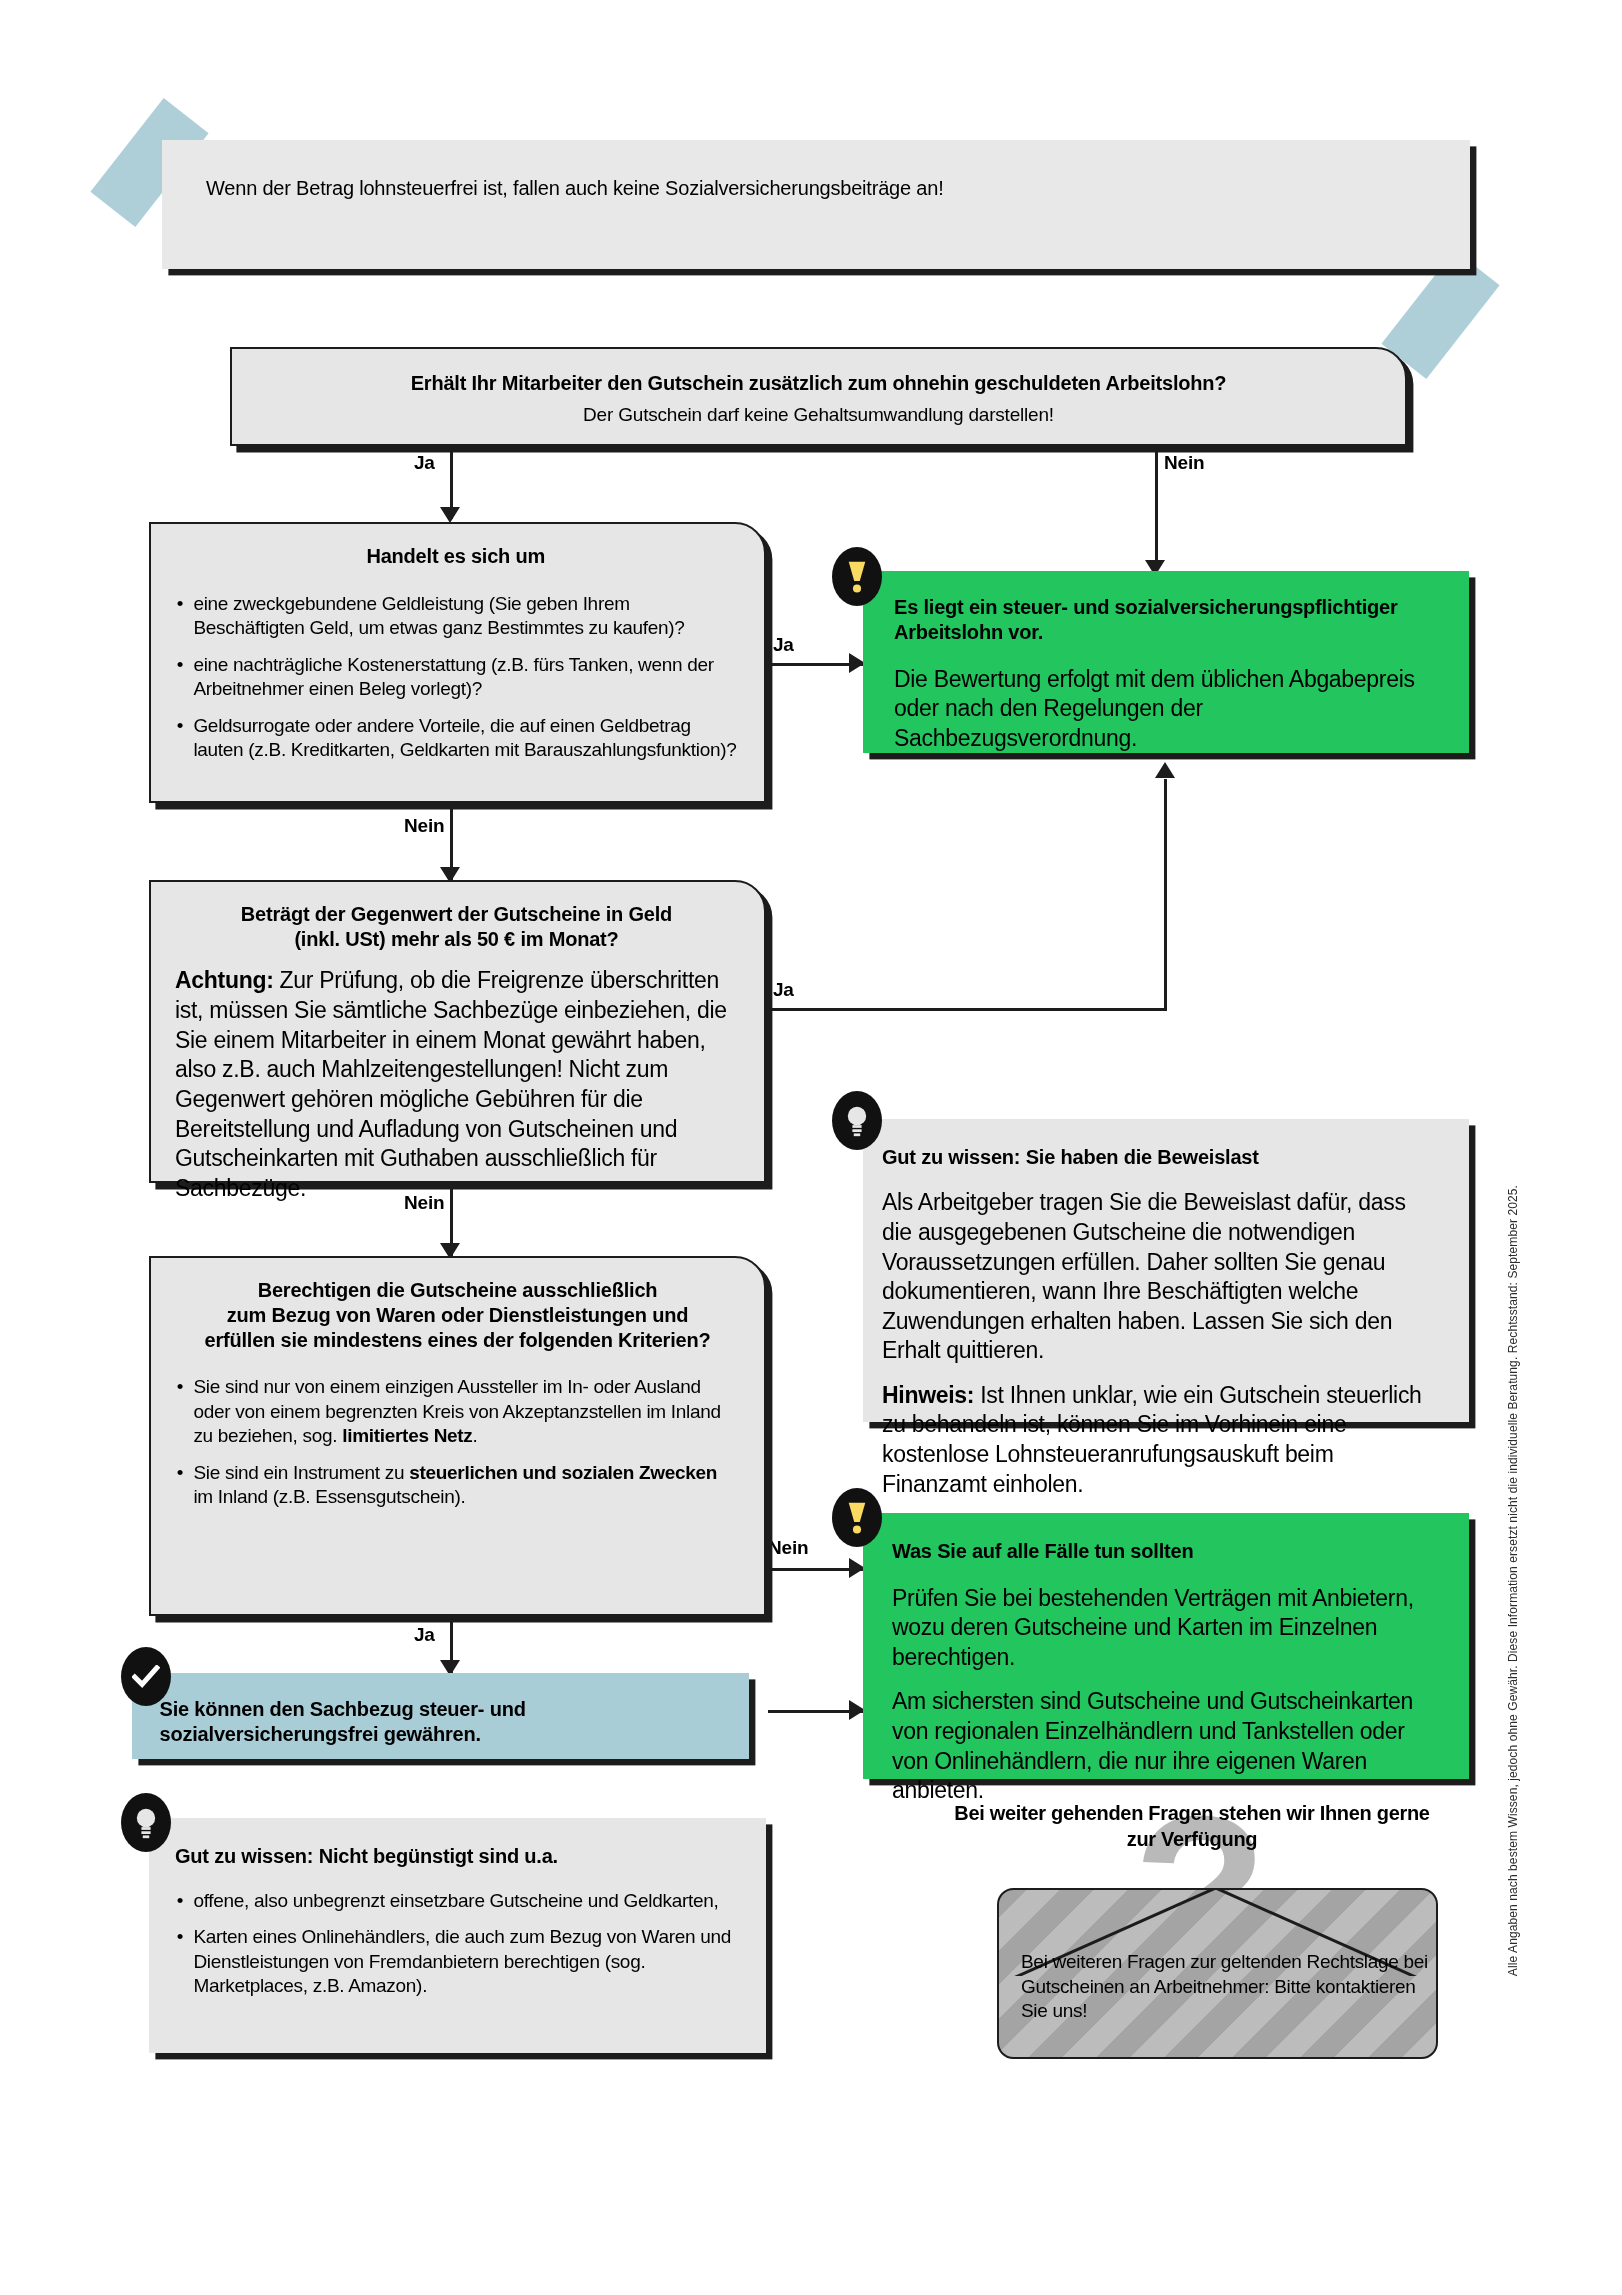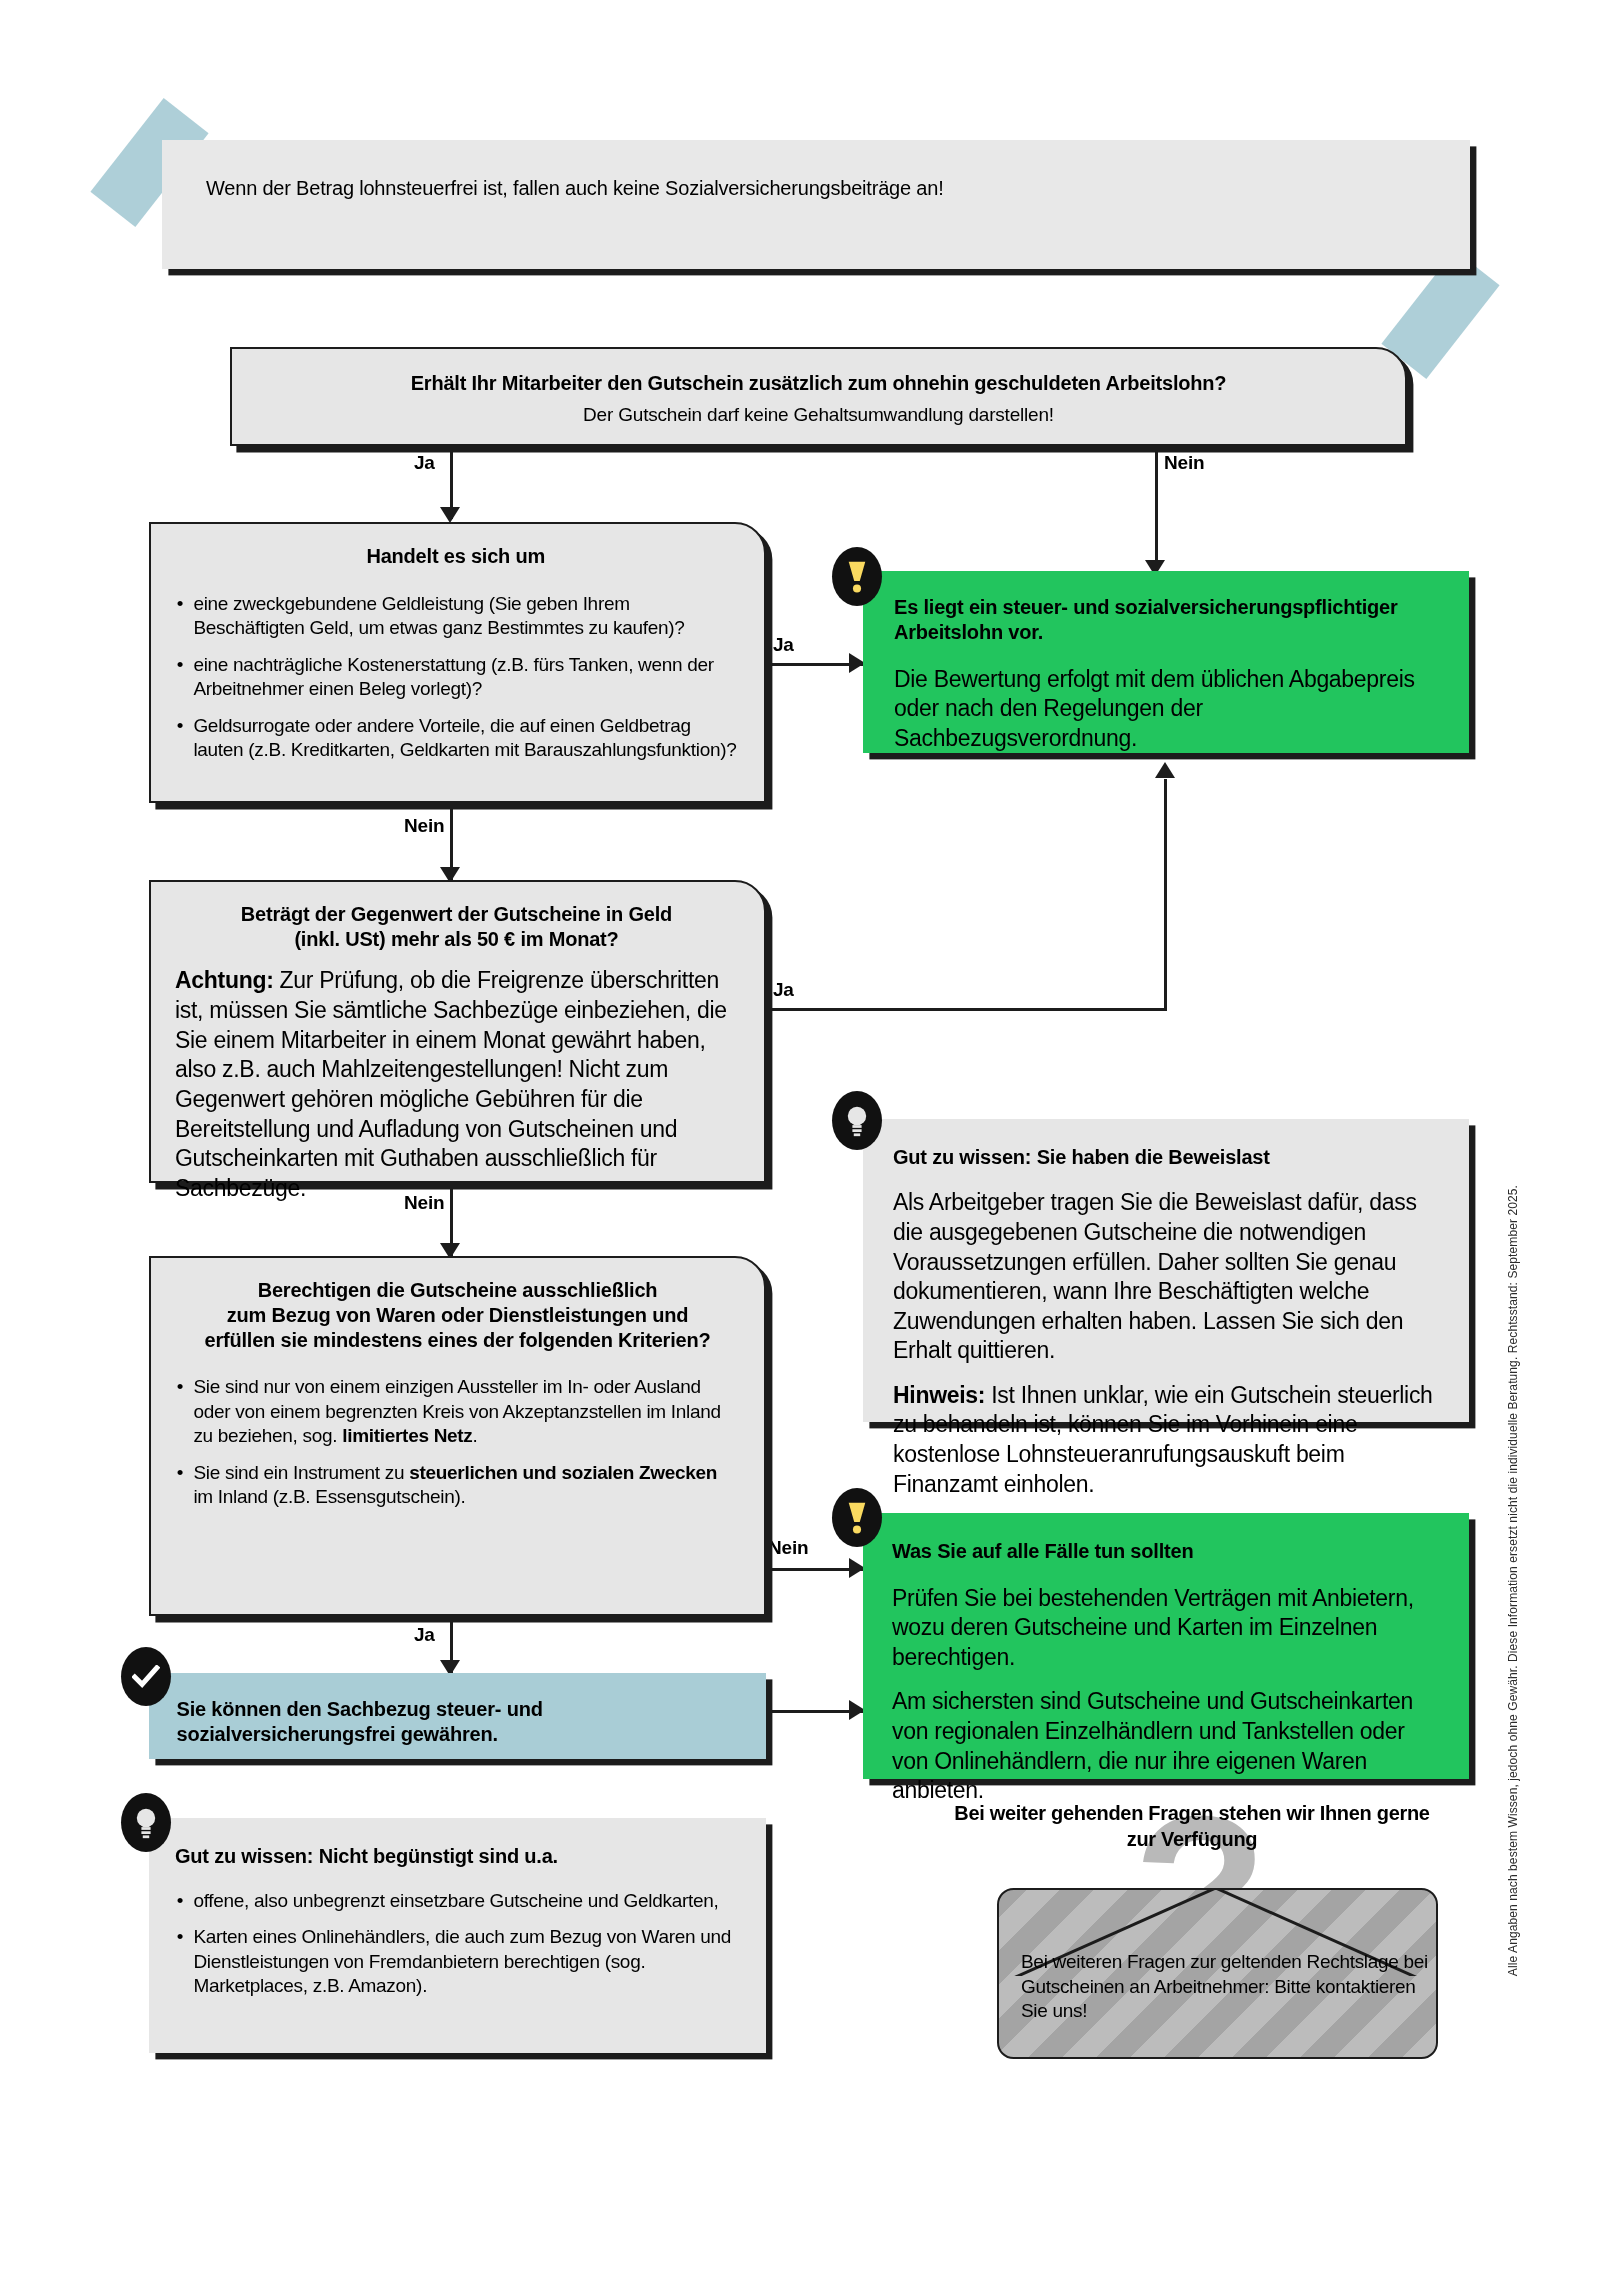--- a/index.html
+++ b/index.html
@@ -294,21 +294,21 @@
 </div>
 
 <div class="ln lh" style="left:768px; top:1568px; width:96px;"></div>
 <div class="arrow-r" style="left:849px; top:1558px;"></div>
 <div class="lbl" style="left:768px; top:1537px;">Nein</div>
 
 <div class="ln lv" style="left:450px; top:1616px; height:57px;"></div>
 <div class="arrow-d" style="left:440px; top:1660px;"></div>
 <div class="lbl" style="left:414px; top:1624px;">Ja</div>
 
-<div class="box noborder" style="left:863px; top:1119px; width:606px; height:303px; padding:26px 29px 0 30px; background:#e6e6e6;">
+<div class="box noborder" style="left:863px; top:1119px; width:606px; height:303px; padding:26px 29px 0 19px; background:#e6e6e6;">
   <div class="bx-title left">Gut zu wissen: Sie haben die Beweislast</div>
   <div class="bx-para" style="margin-top:18.4px;">Als Arbeitgeber tragen Sie die Beweislast dafür, dass die ausgegebenen Gutscheine die notwendigen Voraussetzungen erfüllen. Daher sollten Sie genau dokumentieren, wann Ihre Beschäftigten welche Zuwendungen erhalten haben. Lassen Sie sich den Erhalt quittieren.</div>
   <div class="bx-para"><b>Hinweis:</b><span> Ist Ihnen unklar, wie ein Gutschein steuerlich zu behandeln ist, können Sie im Vorhinein eine kostenlose Lohnsteueranrufungsauskuft beim Finanzamt einholen.</span></div>
 </div>
 <div class="badge" style="left:832px; top:1091px;">
   <svg width="26" height="35" viewBox="0 0 28 38">
     <circle cx="14" cy="14" r="10" fill="#e6e6e6"></circle>
     <rect x="9" y="24" width="10" height="3" fill="#e6e6e6"></rect>
     <rect x="9" y="28.5" width="10" height="3" fill="#e6e6e6"></rect>
     <rect x="10.5" y="33" width="7" height="3" fill="#e6e6e6"></rect>
@@ -320,21 +320,21 @@
   <div class="bx-para" style="margin-top:20px;">Prüfen Sie bei bestehenden Verträgen mit Anbietern, wozu deren Gutscheine und Karten im Einzelnen berechtigen.</div>
   <div class="bx-para">Am sichersten sind Gutscheine und Gutscheinkarten von regionalen Einzelhändlern und Tankstellen oder von Onlinehändlern, die nur ihre eigenen Waren anbieten.</div>
 </div>
 <div class="badge" style="left:832px; top:1488px;">
   <svg width="24" height="35" viewBox="0 0 26 38">
     <polygon points="4,3 22,3 16,24 10,24" fill="#fada60"></polygon>
     <circle cx="13" cy="32" r="4.4" fill="#fada60"></circle>
   </svg>
 </div>
 
-<div class="box teal" style="left:149px; top:1673px; width:617px; height:86px; padding:24px 27.5px 0 27.5px;">
+<div class="box teal" style="left:132px; top:1673px; width:617px; height:86px; padding:24px 27.5px 0 27.5px;">
   <div class="bx-title left">Sie können den Sachbezug steuer- und sozialversicherungsfrei gewähren.</div>
 </div>
 <div class="badge" style="left:121px; top:1647px;">
   <svg width="27.5" height="24" viewBox="0 0 30 26">
     <polyline points="3,13 11,21 27,3" fill="none" stroke="#ffffff" stroke-width="5.5" stroke-linecap="square"></polyline>
   </svg>
 </div>
 
 <div class="ln lh" style="left:768px; top:1710px; width:96px;"></div>
 <div class="arrow-r" style="left:849px; top:1700px;"></div>

